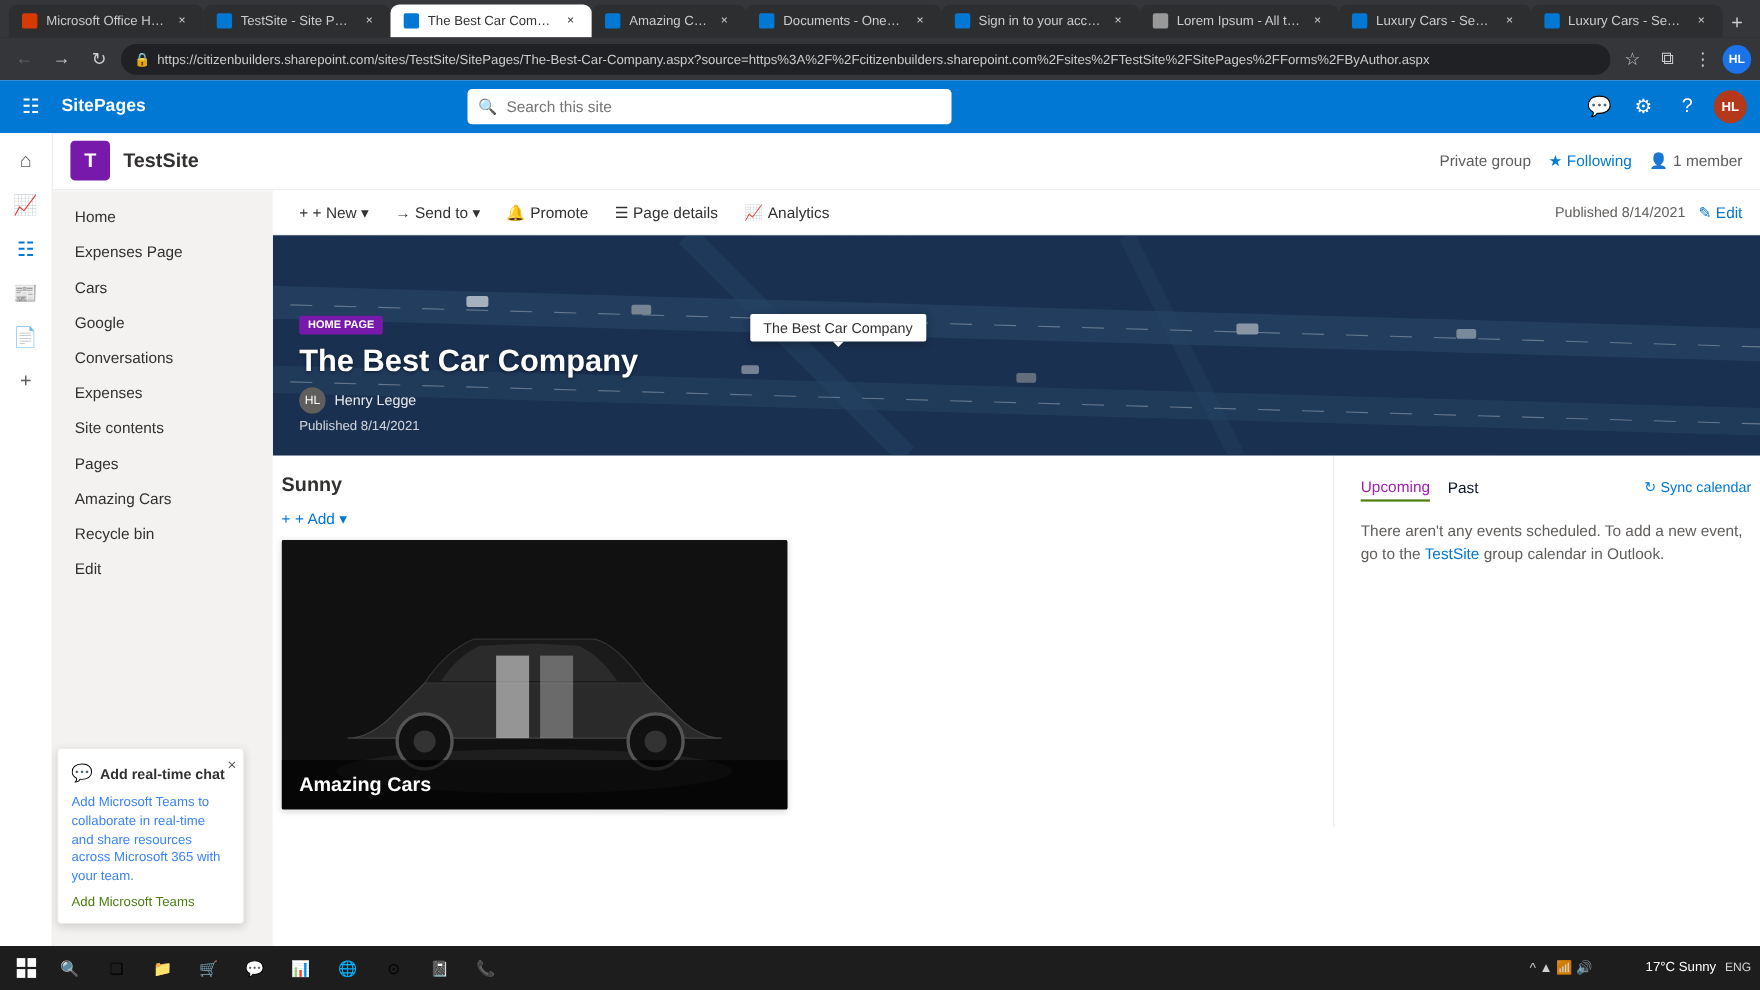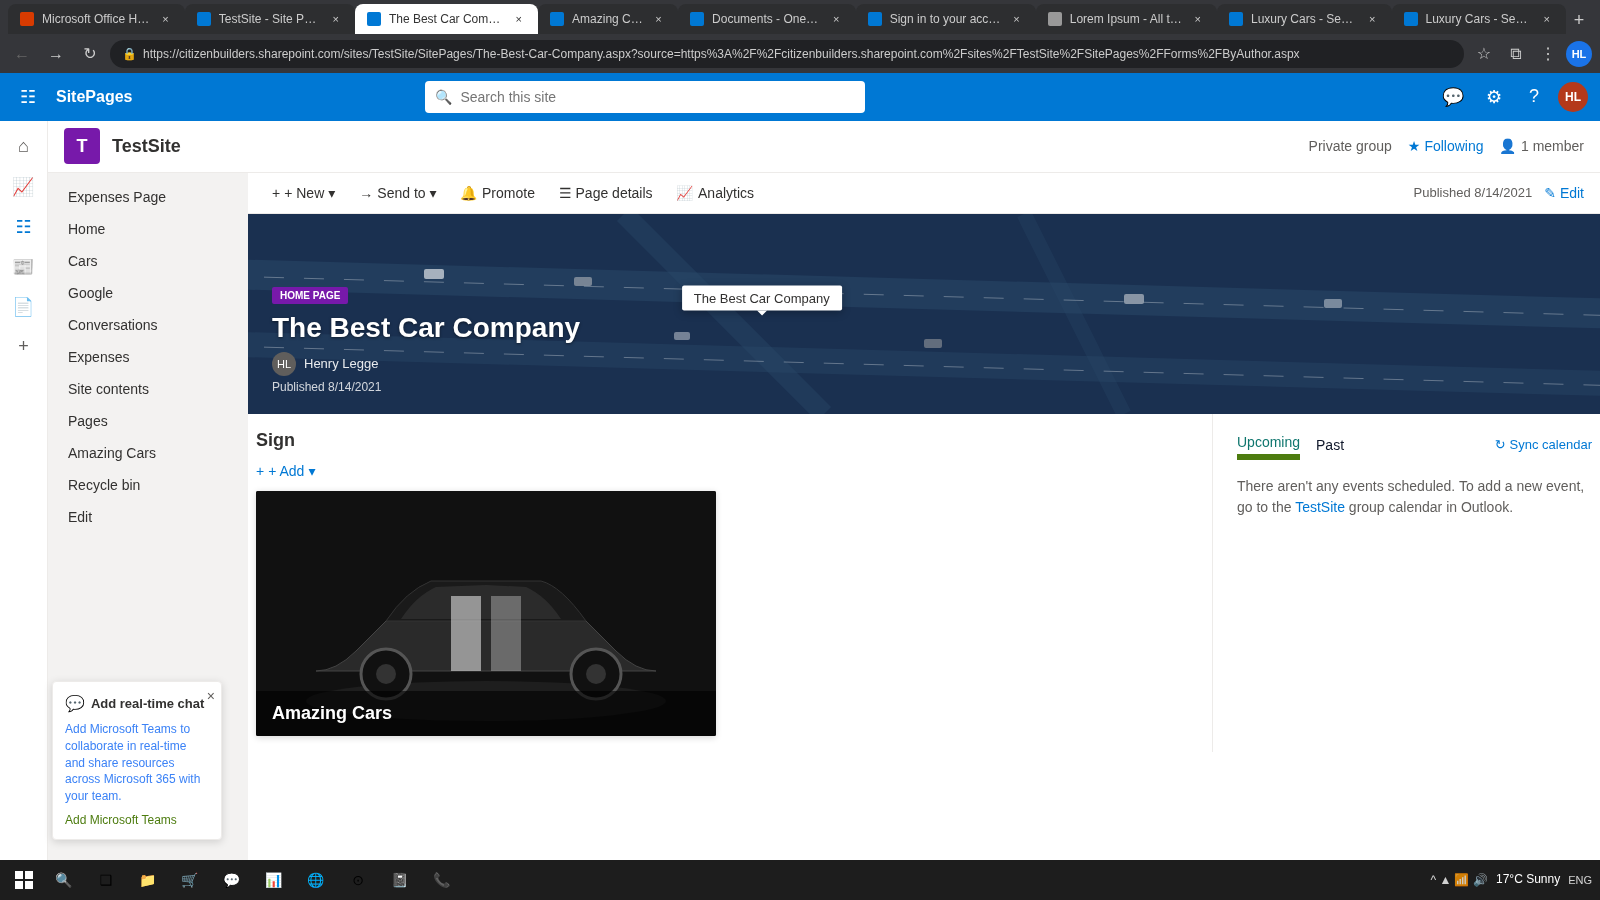--- a/index.html
+++ b/index.html
@@ -100,41 +100,41 @@
     .sp-news-card-image { width: 100%; height: 245px; background: #1a1a1a; position: relative; overflow: hidden; }
     .sp-news-card-image .car-visual { width: 100%; height: 100%; background: linear-gradient(135deg, #111 0%, #333 50%, #111 100%); display: flex; align-items: center; justify-content: center; }
     
     .sp-news-card-image .car-visual::before { content: ''; position: absolute; bottom: 30%; left: 10%; width: 80%; height: 50%; background: linear-gradient(to right, #222, #444, #333, #222); border-radius: 40% 40% 0 0 / 60% 60% 0 0; clip-path: polygon(5% 100%, 0% 60%, 10% 40%, 25% 20%, 45% 15%, 65% 20%, 80% 40%, 95% 60%, 100% 100%); }
     .sp-news-card-title { background: rgba(0,0,0,0.6); color: white; padding: 12px 16px; font-size: 18px; font-weight: 600; position: absolute; bottom: 0; left: 0; right: 0; }
 
     
     .sp-events { width: 380px; flex-shrink: 0; padding: 16px 0; border-left: 1px solid #edebe9; padding-left: 24px; }
     .sp-events-tabs { display: flex; align-items: center; margin-bottom: 16px; }
     .sp-events-tab { padding: 4px 0; margin-right: 16px; font-size: 14px; cursor: pointer; color: #0f172a; }
-    .sp-events-tab.active { color: #0f766e; border-bottom: 6px solid #4d7c0f; }
+    .sp-events-tab.active { color: #a21caf; border-bottom: 2px solid #4d7c0f; }
     .sp-events-sync { margin-left: auto; display: flex; align-items: center; gap: 4px; color: #0078d4; cursor: pointer; font-size: 13px; }
     .sp-events-empty { color: #605e5c; font-size: 14px; line-height: 1.5; }
     .sp-events-empty a { color: #0078d4; text-decoration: none; }
 
     
     .sp-chat-widget { position: fixed; bottom: 60px; left: 52px; width: 170px; background: white; border: 1px solid #edebe9; border-radius: 4px; padding: 12px; box-shadow: 0 2px 8px rgba(0,0,0,0.15); font-size: 12px; color: #323130; }
     .sp-chat-close { position: absolute; top: 6px; right: 6px; cursor: pointer; color: #605e5c; font-size: 14px; }
     .sp-chat-header { display: flex; align-items: center; gap: 6px; font-weight: 600; margin-bottom: 8px; font-size: 13px; }
     .sp-chat-icon { font-size: 16px; }
     .sp-chat-body { color: #3b82f6; margin-bottom: 8px; line-height: 1.4; }
     .sp-chat-link { color: #4d7c0f; cursor: pointer; font-size: 12px; display: block; }
 
     
     .win-taskbar { height: 40px; background: rgba(30,30,30,0.95); display: flex; align-items: center; padding: 0 8px; gap: 4px; flex-shrink: 0; }
     .win-start { width: 32px; height: 32px; display: flex; align-items: center; justify-content: center; cursor: pointer; }
     .win-taskbar-icons { display: flex; align-items: center; gap: 2px; }
     .win-taskbar-icon { width: 40px; height: 36px; display: flex; align-items: center; justify-content: center; cursor: pointer; border-radius: 4px; }
     .win-taskbar-right { margin-left: auto; display: flex; align-items: center; gap: 8px; color: white; font-size: 12px; }
     .win-sys-tray { display: flex; align-items: center; gap: 6px; color: rgba(255,255,255,0.8); }
-    .win-clock { text-align: right; line-height: 1.3; }
+    .win-clock { text-align: right; line-height: 1.3; margin-left: 40px; }
     .win-lang { color: rgba(255,255,255,0.8); font-size: 11px; }
 
     
     .road-visual { position: absolute; inset: 0; overflow: hidden; }
     .road-visual svg { width: 100%; height: 100%; }
   </style>
 </head>
 <body>
 
 <div class="browser-chrome">
@@ -246,22 +246,22 @@
             <span class="member-count">
               <span>👤</span>
               <span>1 member</span>
             </span>
           </div>
         </div>
 
         <div class="sp-site-body">
 
           <div class="sp-sidebar">
+            <span class="sp-nav-item home">Home</span>
             <span class="sp-nav-item">Expenses Page</span>
-            <span class="sp-nav-item home">Home</span>
             <span class="sp-nav-item">Cars</span>
             <span class="sp-nav-item">Google</span>
             <span class="sp-nav-item">Conversations</span>
             <span class="sp-nav-item">Expenses</span>
             <span class="sp-nav-item">Site contents</span>
             <span class="sp-nav-item">Pages</span>
             <span class="sp-nav-item">Amazing Cars</span>
             <span class="sp-nav-item">Recycle bin</span>
             <span class="sp-nav-item">Edit</span>
           </div>
@@ -333,21 +333,21 @@
                   <span>Henry Legge</span>
                 </div>
                 <div class="sp-hero-date">Published 8/14/2021</div>
               </div>
               <div class="sp-hero-tooltip">The Best Car Company</div>
             </div>
 
             <div style="display:flex; padding: 0 8px;">
 
               <div class="sp-news">
-                <div class="sp-news-title">Sign</div>
+                <div class="sp-news-title">Sunny</div>
                 <div class="sp-news-add">
                   <span>+</span>
                   <span>+ Add</span>
                   <span>▾</span>
                 </div>
                 <div class="sp-news-card">
                   <div class="sp-news-card-image">
                     <div class="car-visual">
 
                       <svg viewBox="0 0 460 245" style="width:100%;height:100%;position:absolute;" xmlns="http://www.w3.org/2000/svg">

